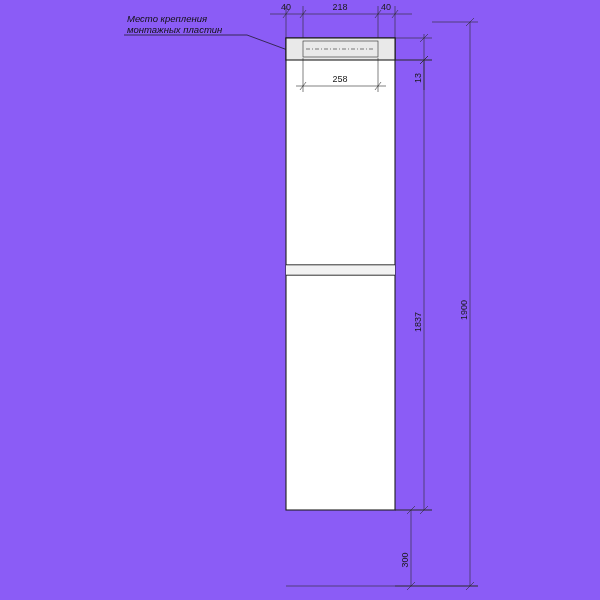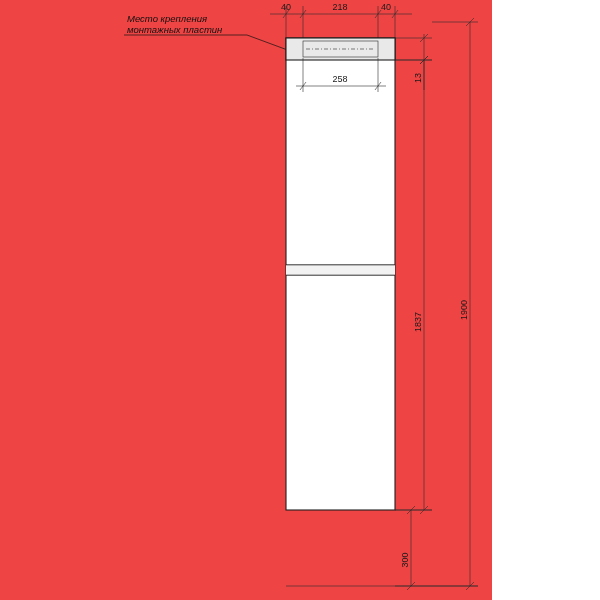--- a/index.html
+++ b/index.html
@@ -8,23 +8,23 @@
     background: #ffffff;
   }
   body {
     width: 600px;
     height: 600px;
     font-family: "Liberation Sans", sans-serif;
     overflow: hidden;
   }
   #stage {
     position: relative;
-    width: 492px;
+    width: 600px;
     height: 600px;
-    background: #ef4444;
+    background: #8b5cf6;
   }
   svg#drawing {
     position: absolute;
     left: 0;
     top: 0;
     width: 600px;
     height: 600px;
   }
   .dim-text {
     font-family: "Liberation Sans", sans-serif;

